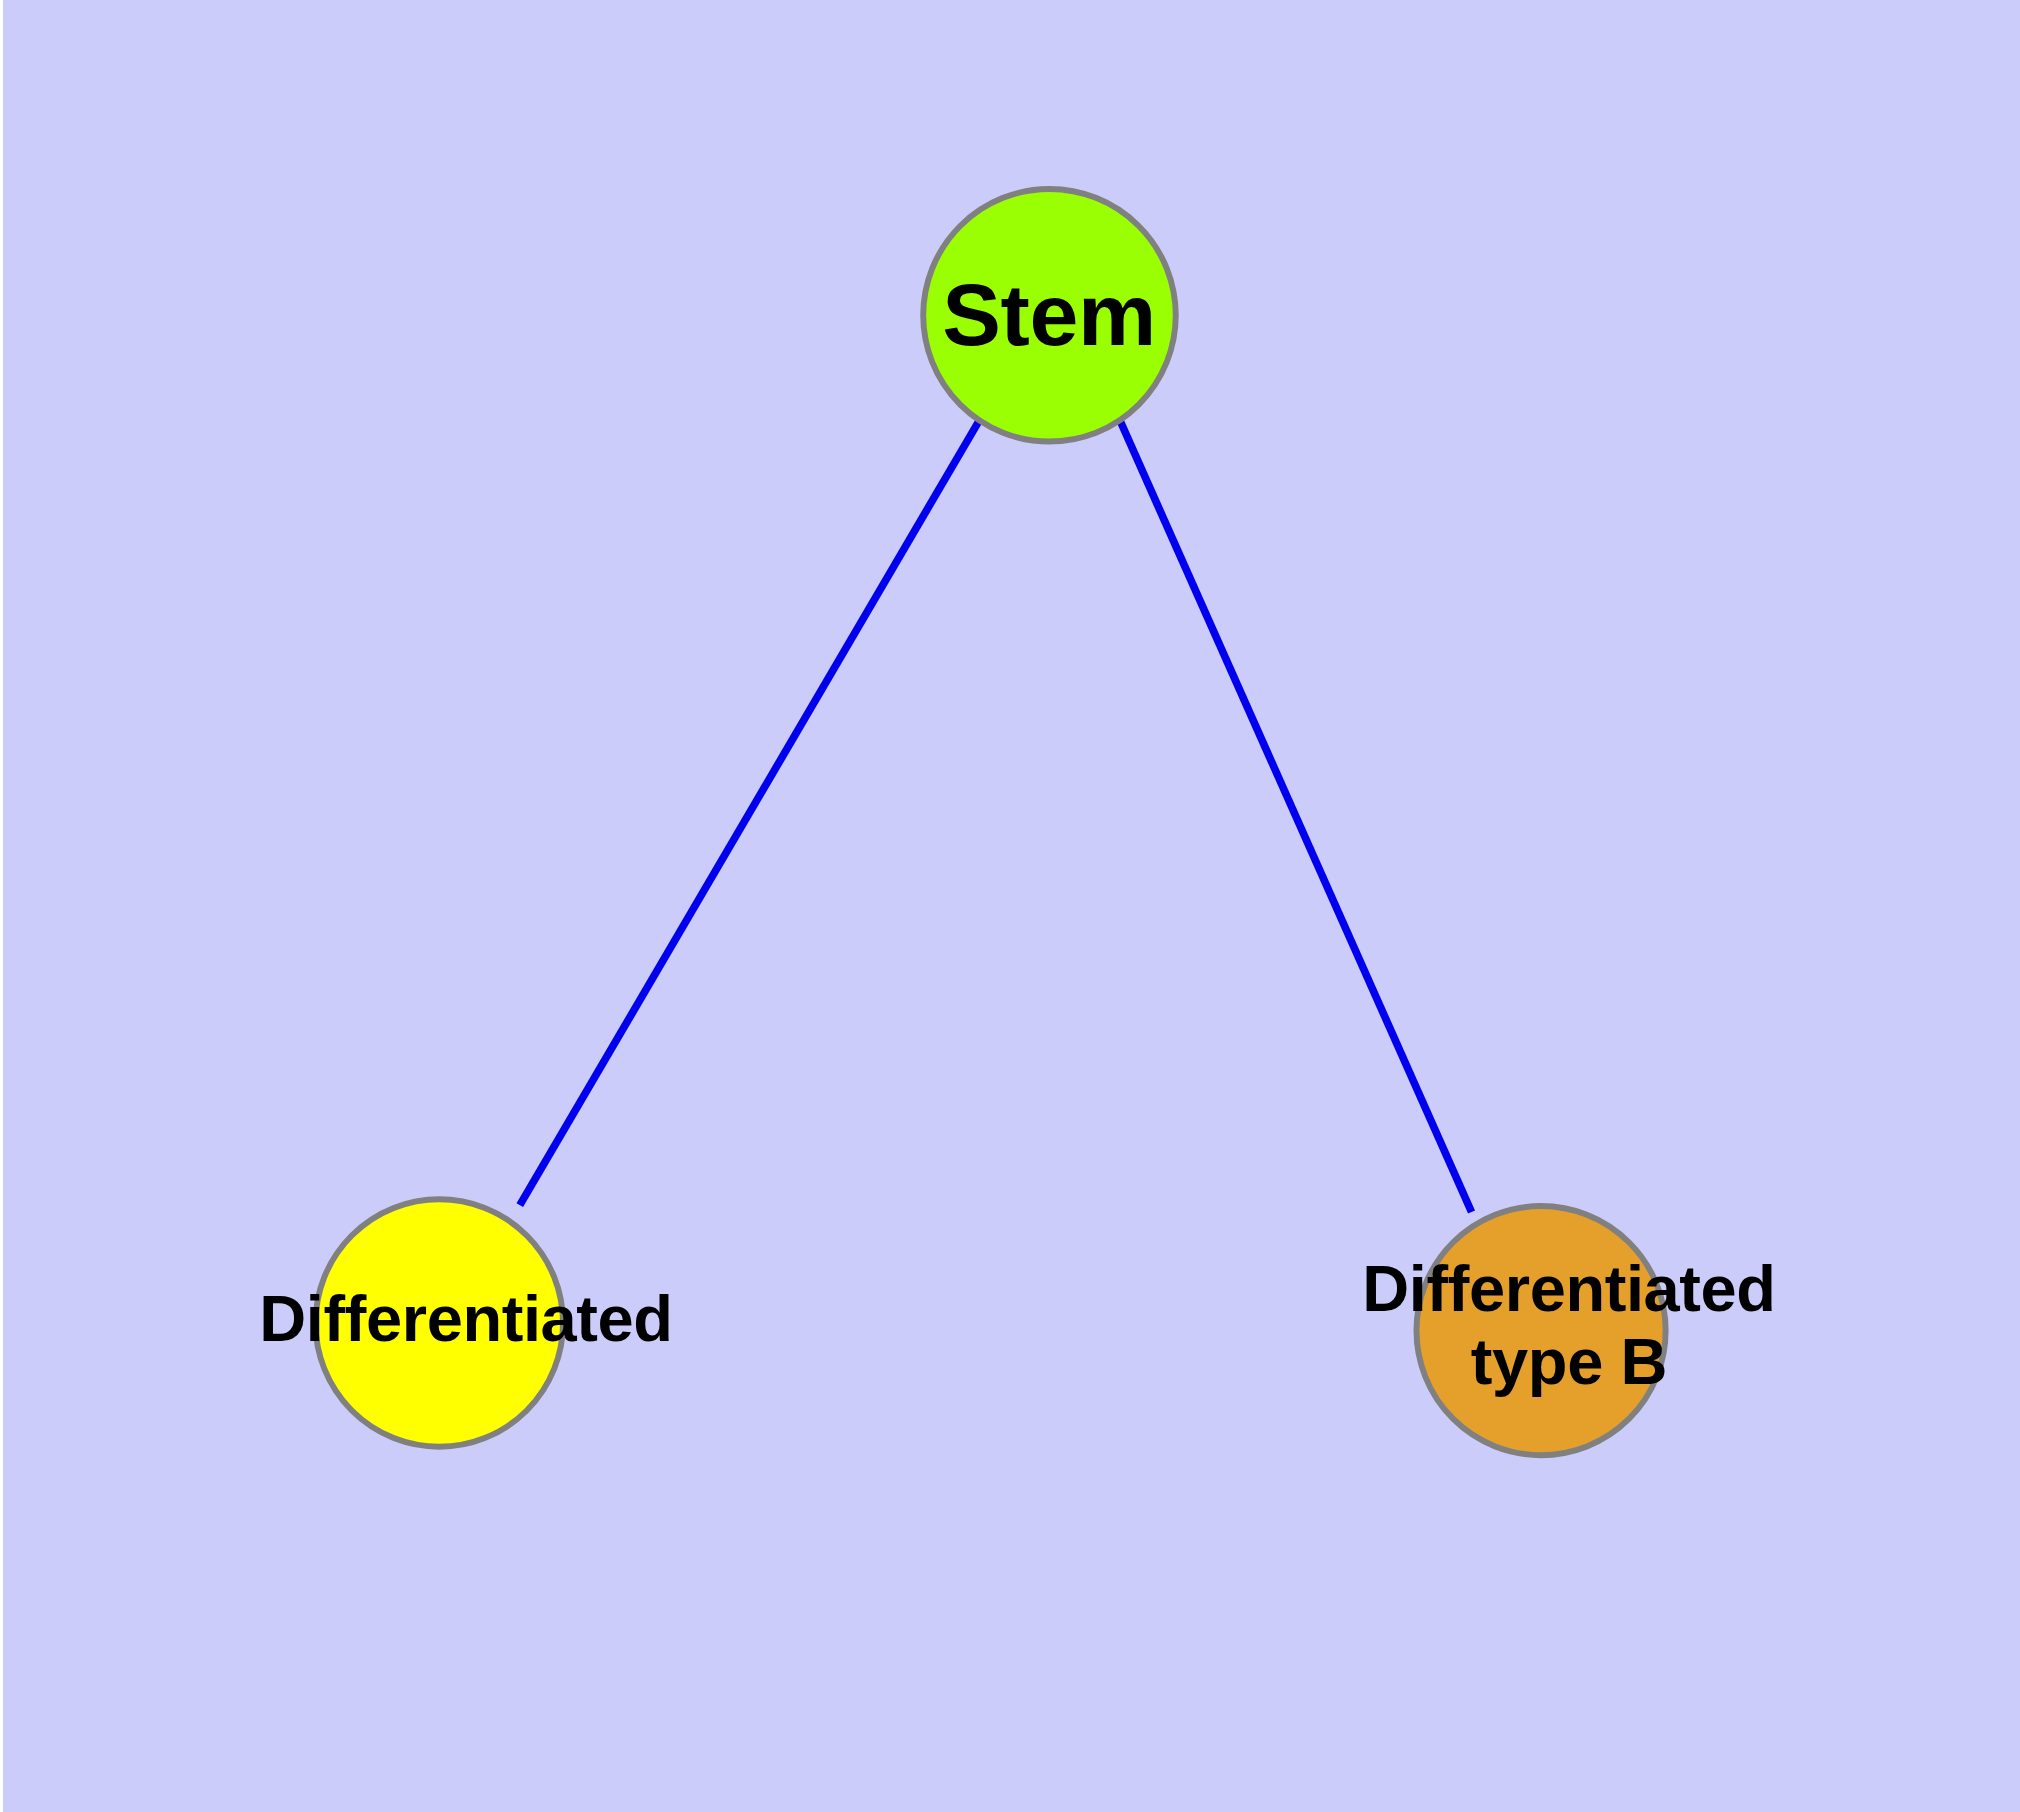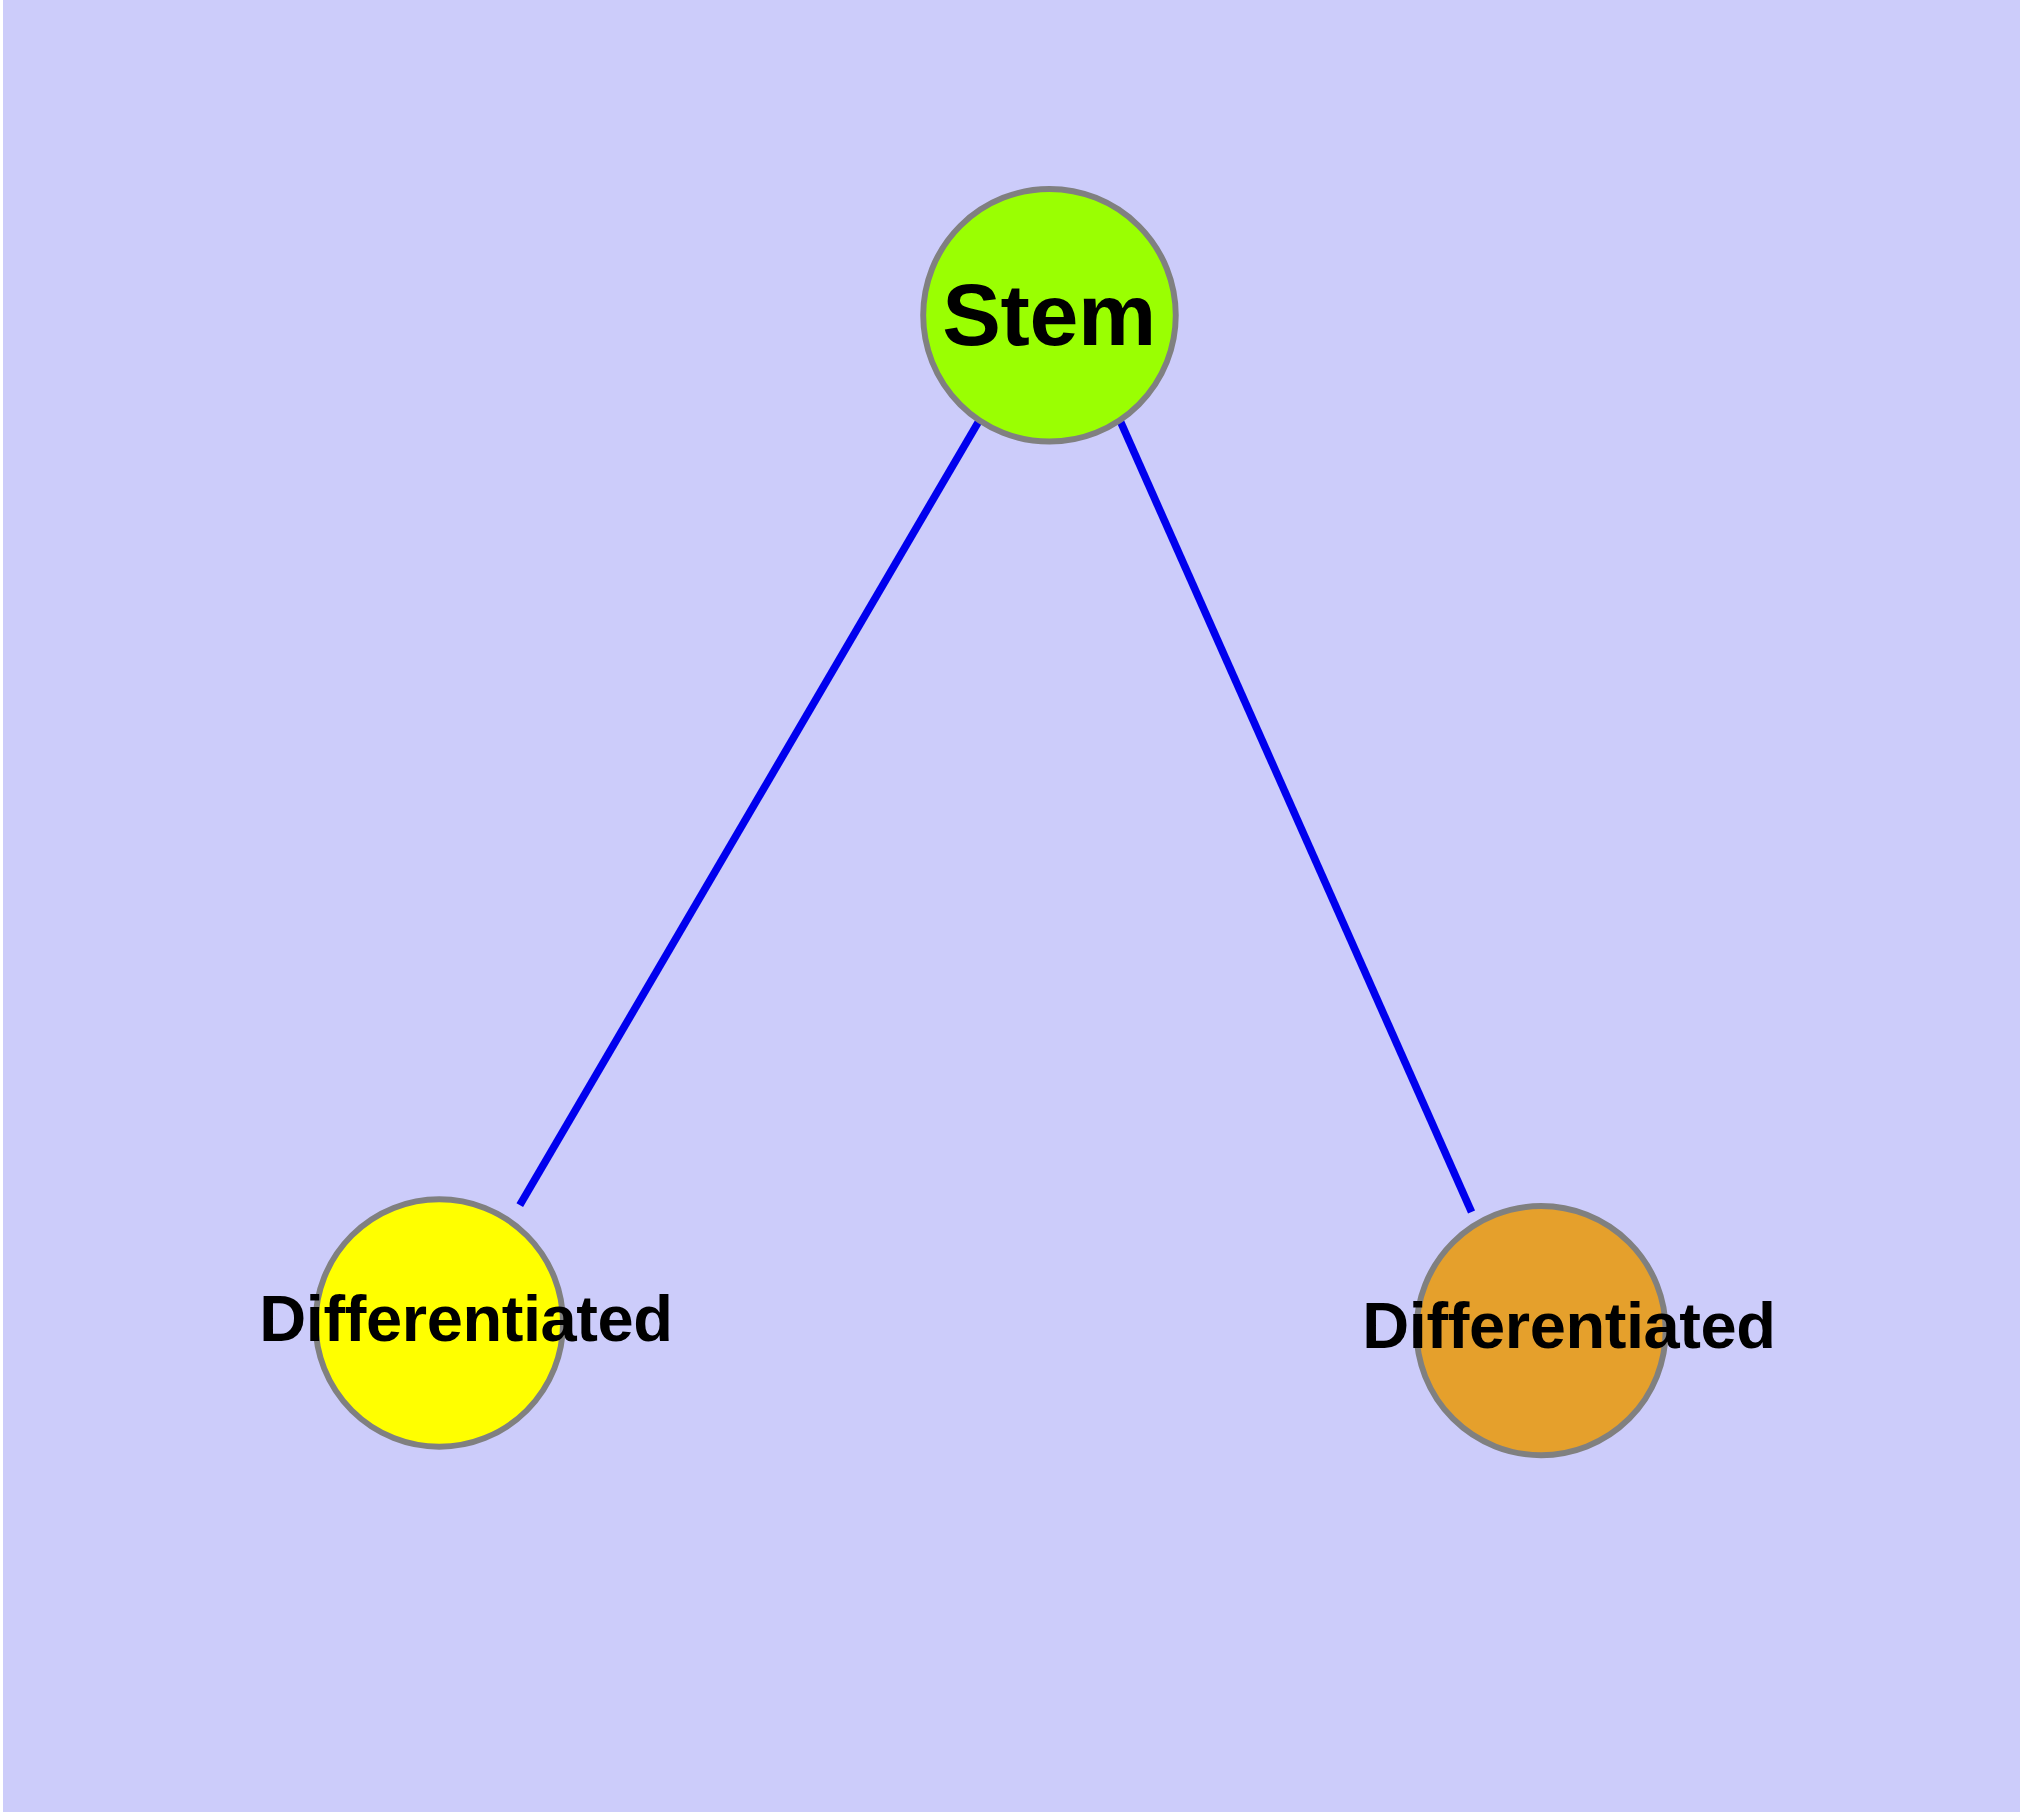--- a/index.html
+++ b/index.html
@@ -66,16 +66,16 @@
       <circle cx="1238" cy="372" r="149" fill="#9aff02" stroke="#808080" stroke-width="7"></circle>
       <circle cx="518" cy="1561" r="146" fill="#ffff00" stroke="#808080" stroke-width="7"></circle>
       <circle cx="1818" cy="1570" r="147" fill="#e5a02c" stroke="#808080" stroke-width="7"></circle>
     </g>
   </svg>
 
   <div id="label-stem" class="node-label" style="left:1049px; top:315px;">Stem</div>
 
   <div id="label-type-a" class="node-label" style="left:420px; top:1319px;"><span>Differentiated</span><br></div>
 
-  <div id="label-type-b" class="node-label" style="left:1523px; top:1326px;"><span>Differentiated</span><br></div>
+  <div id="label-type-b" class="node-label" style="left:1523px; top:1326px;"><span>Differentiated</span><br><span>type B</span></div>
 
 </div>
 
 
 </body></html>

